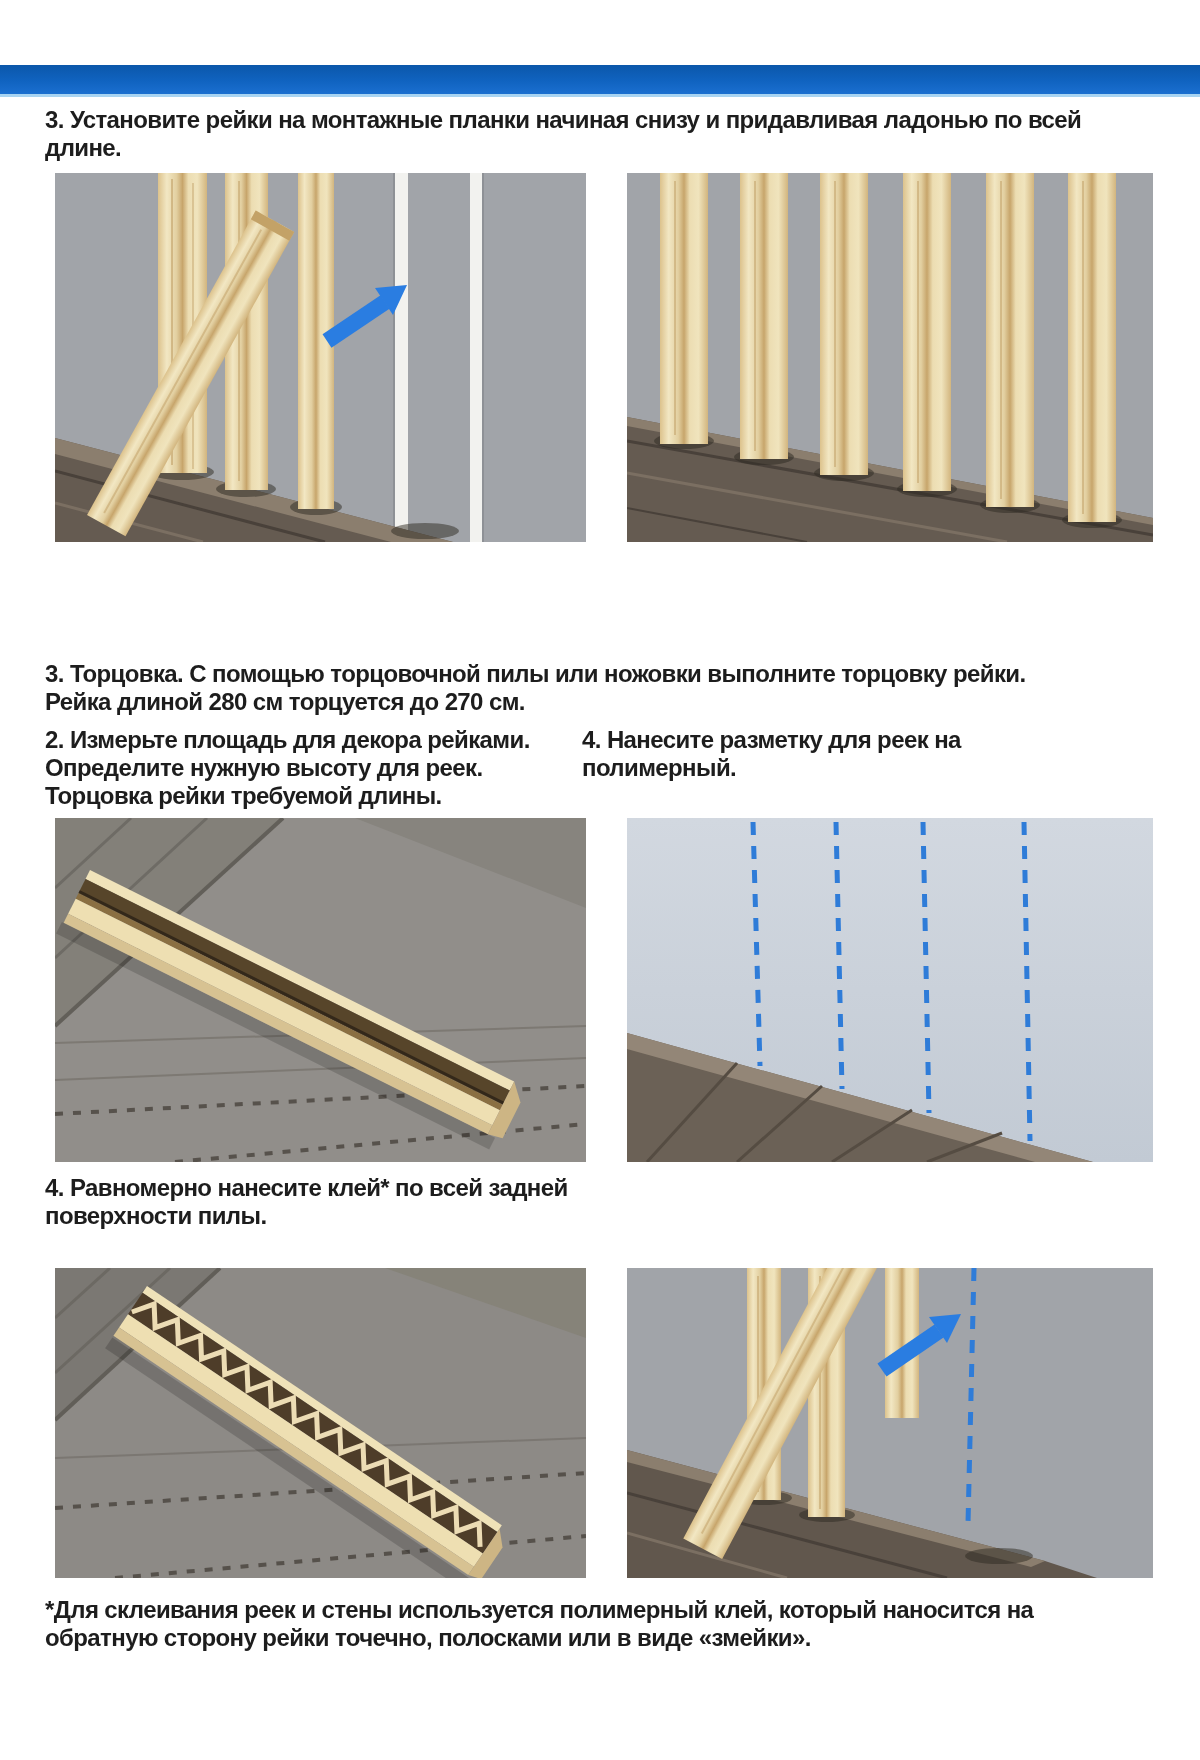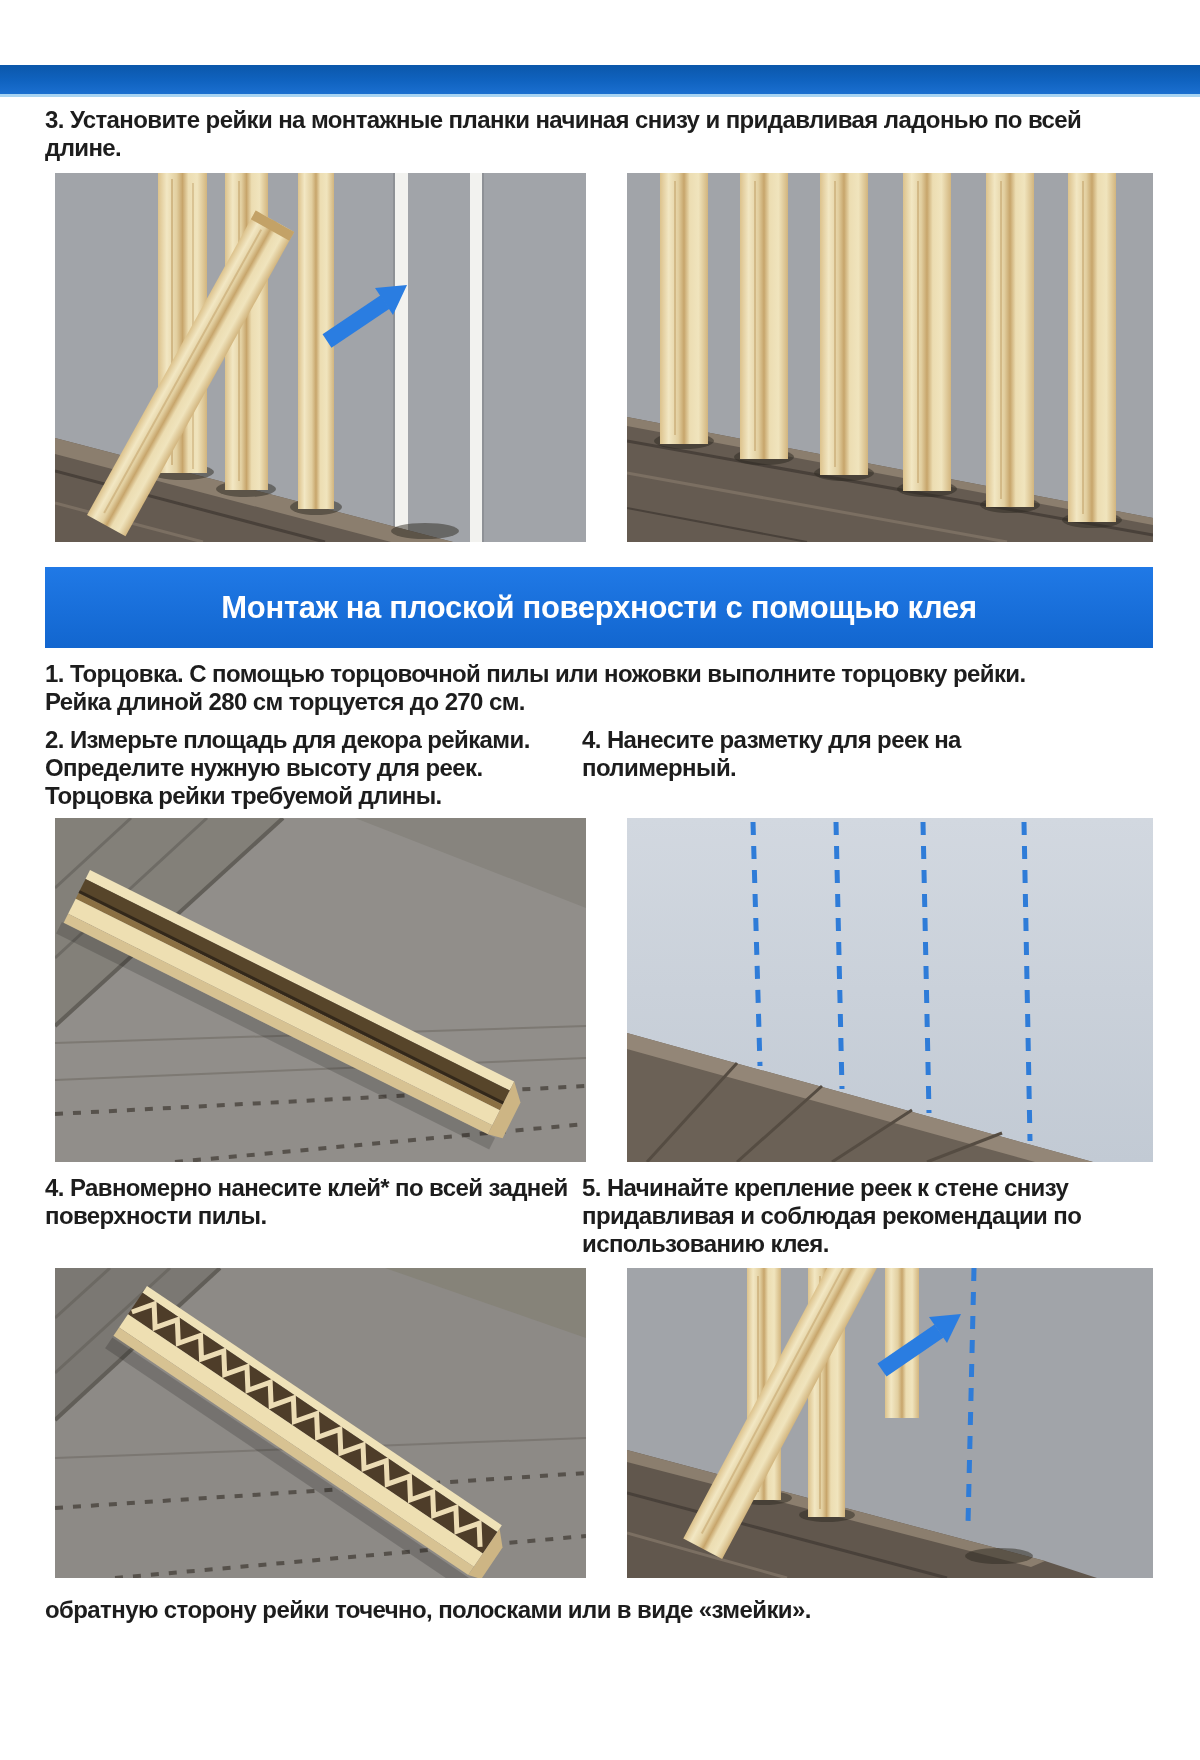--- a/index.html
+++ b/index.html
@@ -105,26 +105,23 @@
       <line x1="208" y1="8" x2="208" y2="294" stroke="#b68f52" stroke-width="2" opacity="0.4"></line>
       <rect x="276" y="0" width="48" height="318" fill="url(#wgB)"></rect>
       <line x1="291" y1="8" x2="291" y2="310" stroke="#b68f52" stroke-width="2" opacity="0.4"></line>
       <rect x="359" y="0" width="48" height="334" fill="url(#wgB)"></rect>
       <line x1="374" y1="8" x2="374" y2="326" stroke="#b68f52" stroke-width="2" opacity="0.4"></line>
       <rect x="441" y="0" width="48" height="349" fill="url(#wgB)"></rect>
       <line x1="456" y1="8" x2="456" y2="341" stroke="#b68f52" stroke-width="2" opacity="0.4"></line>
     </svg>
   </div>
 
-  <div class="banner">
-    <span>Монтаж на плоской поверхности с помощью клея</span>
-  </div>
 
   <div class="txt" style="left:45px;top:660px;width:1110px">
-    <div class="line">1. Торцовка. С помощью торцовочной пилы или ножовки выполните торцовку рейки.</div>
+    <div class="line">3. Торцовка. С помощью торцовочной пилы или ножовки выполните торцовку рейки.</div>
     <div class="line">Рейка длиной 280 см торцуется до 270 см.</div>
   </div>
 
   <div class="txt" style="left:45px;top:726px;width:535px">
     <div class="line">2. Измерьте площадь для декора рейками.</div>
     <div class="line">Определите нужную высоту для реек.</div>
     <div class="line">Торцовка рейки требуемой длины.</div>
   </div>
 
   <div class="txt" style="left:582px;top:726px;width:540px">
@@ -177,25 +174,20 @@
       <line x1="205" y1="344" x2="285" y2="292" stroke="#554c42" stroke-width="3"></line>
       <line x1="300" y1="344" x2="375" y2="315" stroke="#554c42" stroke-width="3"></line>
     </svg>
   </div>
 
   <div class="txt" style="left:45px;top:1174px;width:535px">
     <div class="line">4. Равномерно нанесите клей* по всей задней</div>
     <div class="line">поверхности пилы.</div>
   </div>
 
-  <div class="txt" style="left:582px;top:1174px;width:545px">
-    <div class="line">5. Начинайте крепление реек к стене снизу</div>
-    <div class="line">придавливая и соблюдая рекомендации по</div>
-    <div class="line">использованию клея.</div>
-  </div>
 
   <div class="photo" style="left:55px;top:1268px">
     <svg width="531" height="310" viewBox="0 0 531 310" xmlns="http://www.w3.org/2000/svg">
       <rect width="531" height="310" fill="#8d8a86"></rect>
       <polygon points="0,0 165,0 0,152" fill="#7b7873"></polygon>
       <line x1="0" y1="50" x2="55" y2="0" stroke="#6c6963" stroke-width="3"></line>
       <line x1="0" y1="105" x2="115" y2="0" stroke="#6c6963" stroke-width="3"></line>
       <line x1="0" y1="152" x2="165" y2="0" stroke="#615e58" stroke-width="4"></line>
       <polygon points="531,0 531,70 330,0" fill="#868379"></polygon>
       <line x1="0" y1="190" x2="531" y2="170" stroke="#7b7772" stroke-width="2"></line>
@@ -243,16 +235,17 @@
       <g transform="rotate(28 225 0)">
         <rect x="203" y="-12" width="44" height="330" fill="url(#wgF)"></rect>
         <line x1="217" y1="0" x2="217" y2="305" stroke="#b68f52" stroke-width="2" opacity="0.4"></line>
       </g>
       <line x1="255" y1="102" x2="312" y2="63" stroke="#2a7de1" stroke-width="16"></line>
       <polygon points="334,46 320,75 302,49" fill="#2a7de1"></polygon>
     </svg>
   </div>
 
   <div class="txt" style="left:45px;top:1596px;width:1110px">
+    <div class="line">*Для склеивания реек и стены используется полимерный клей, который наносится на</div>
     <div class="line">обратную сторону рейки точечно, полосками или в виде «змейки».</div>
   </div>
 
 </div>
 
 </body></html>

